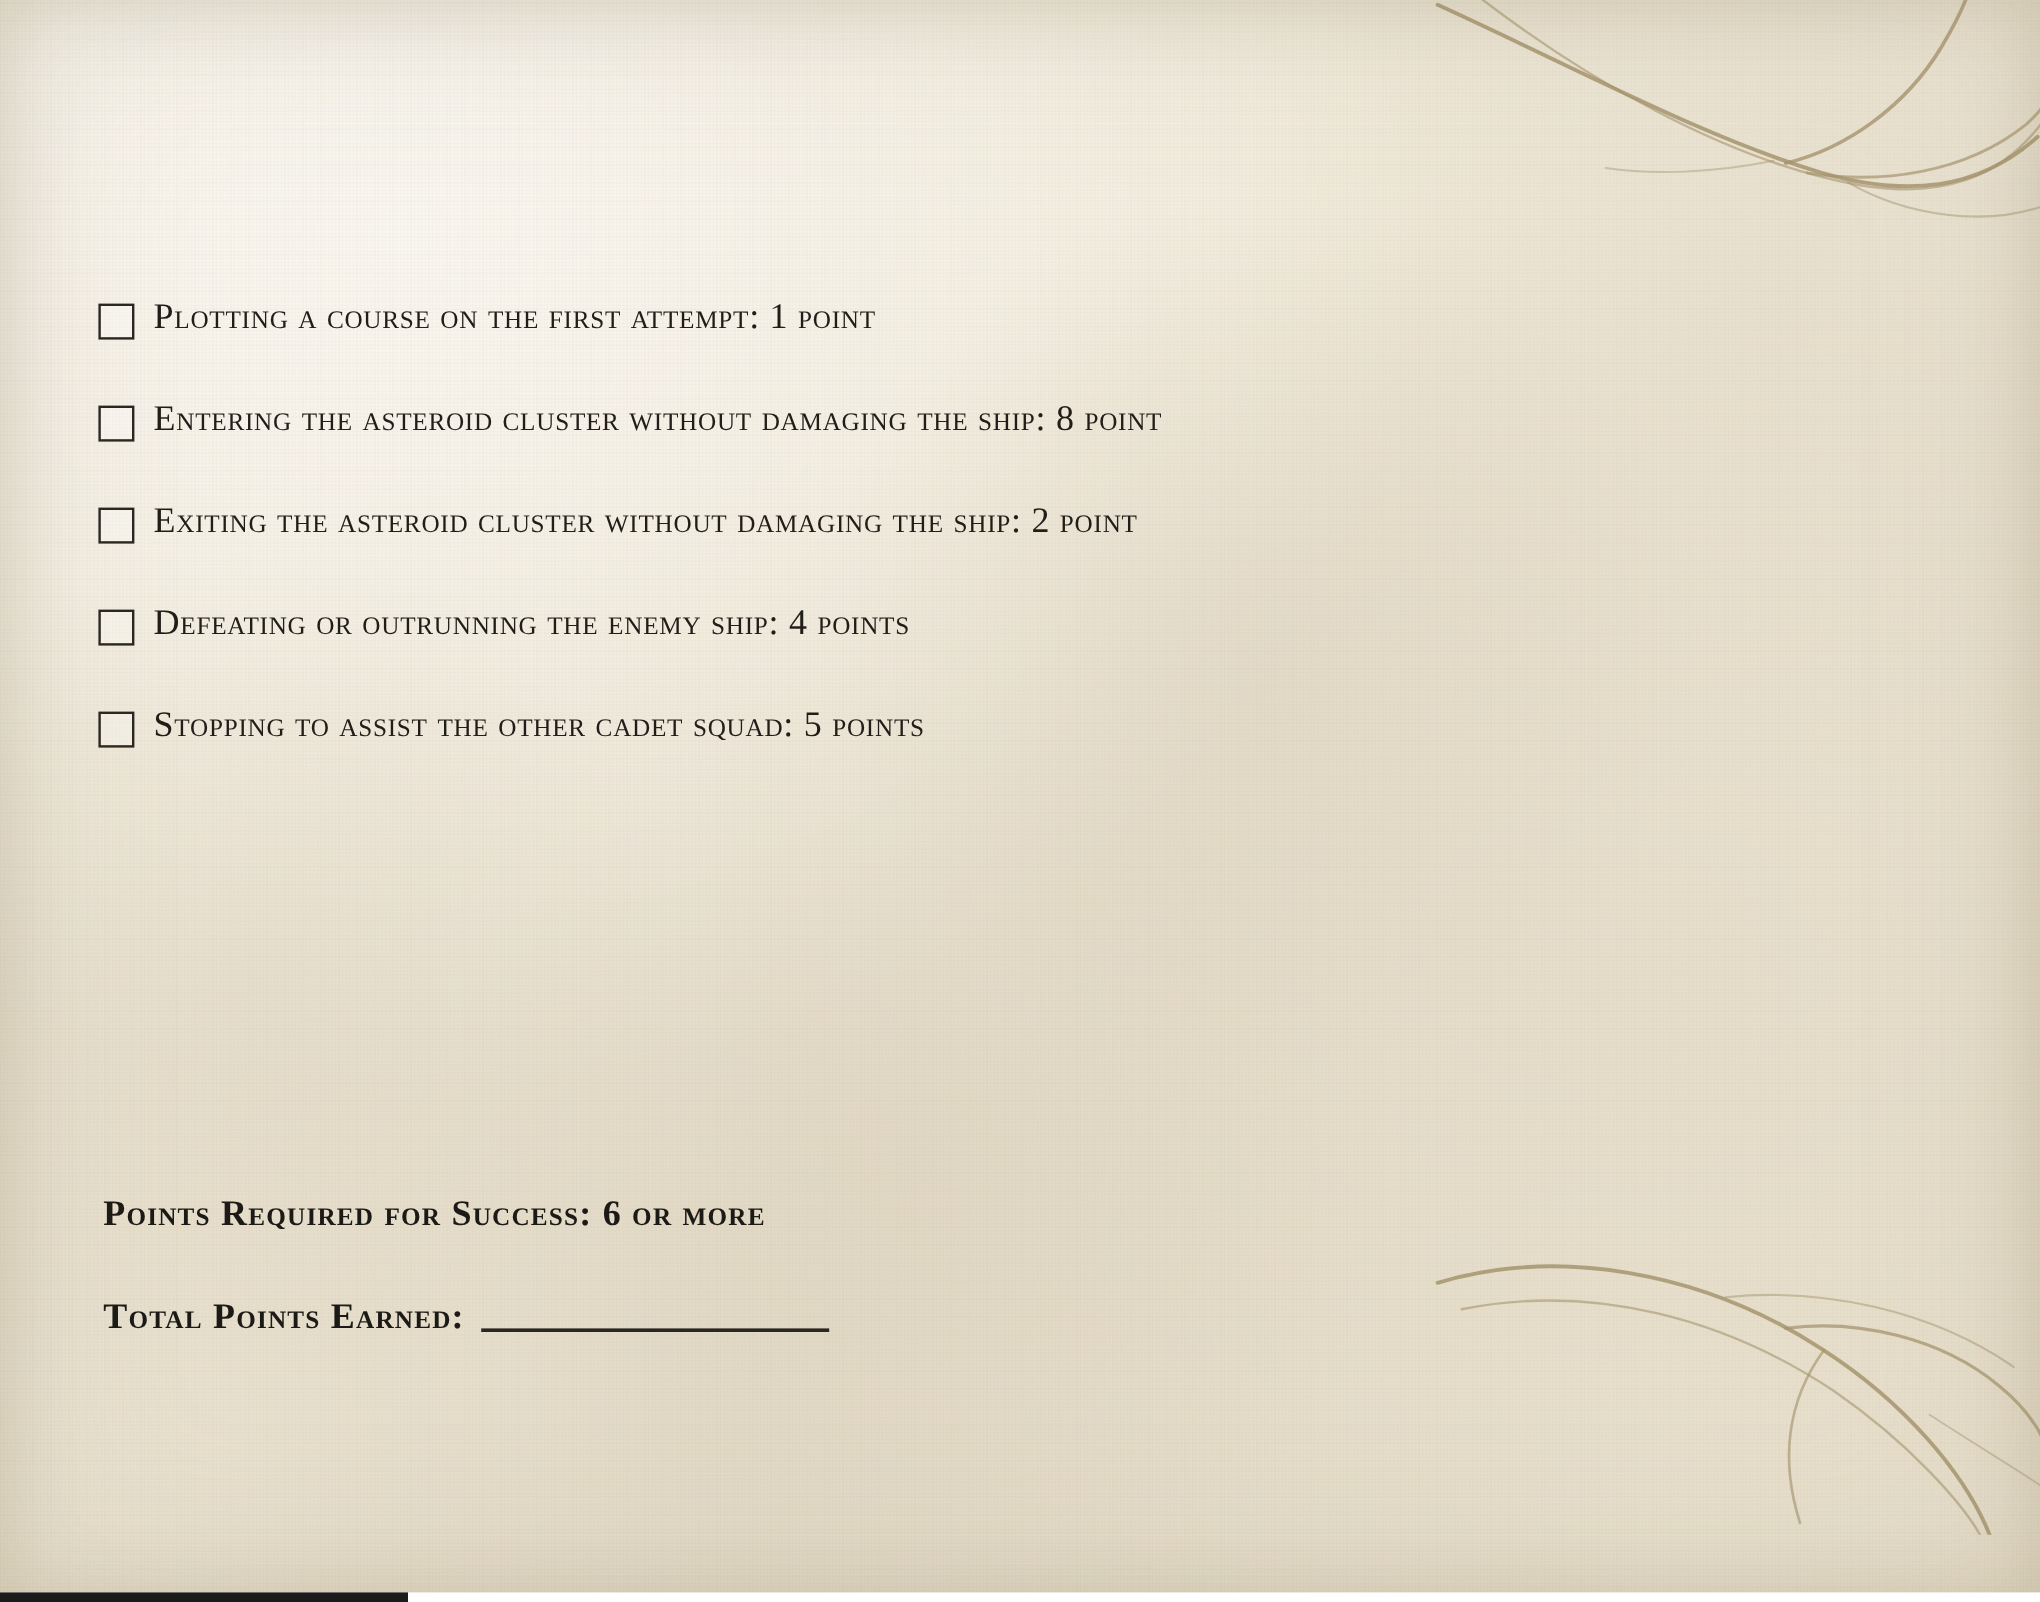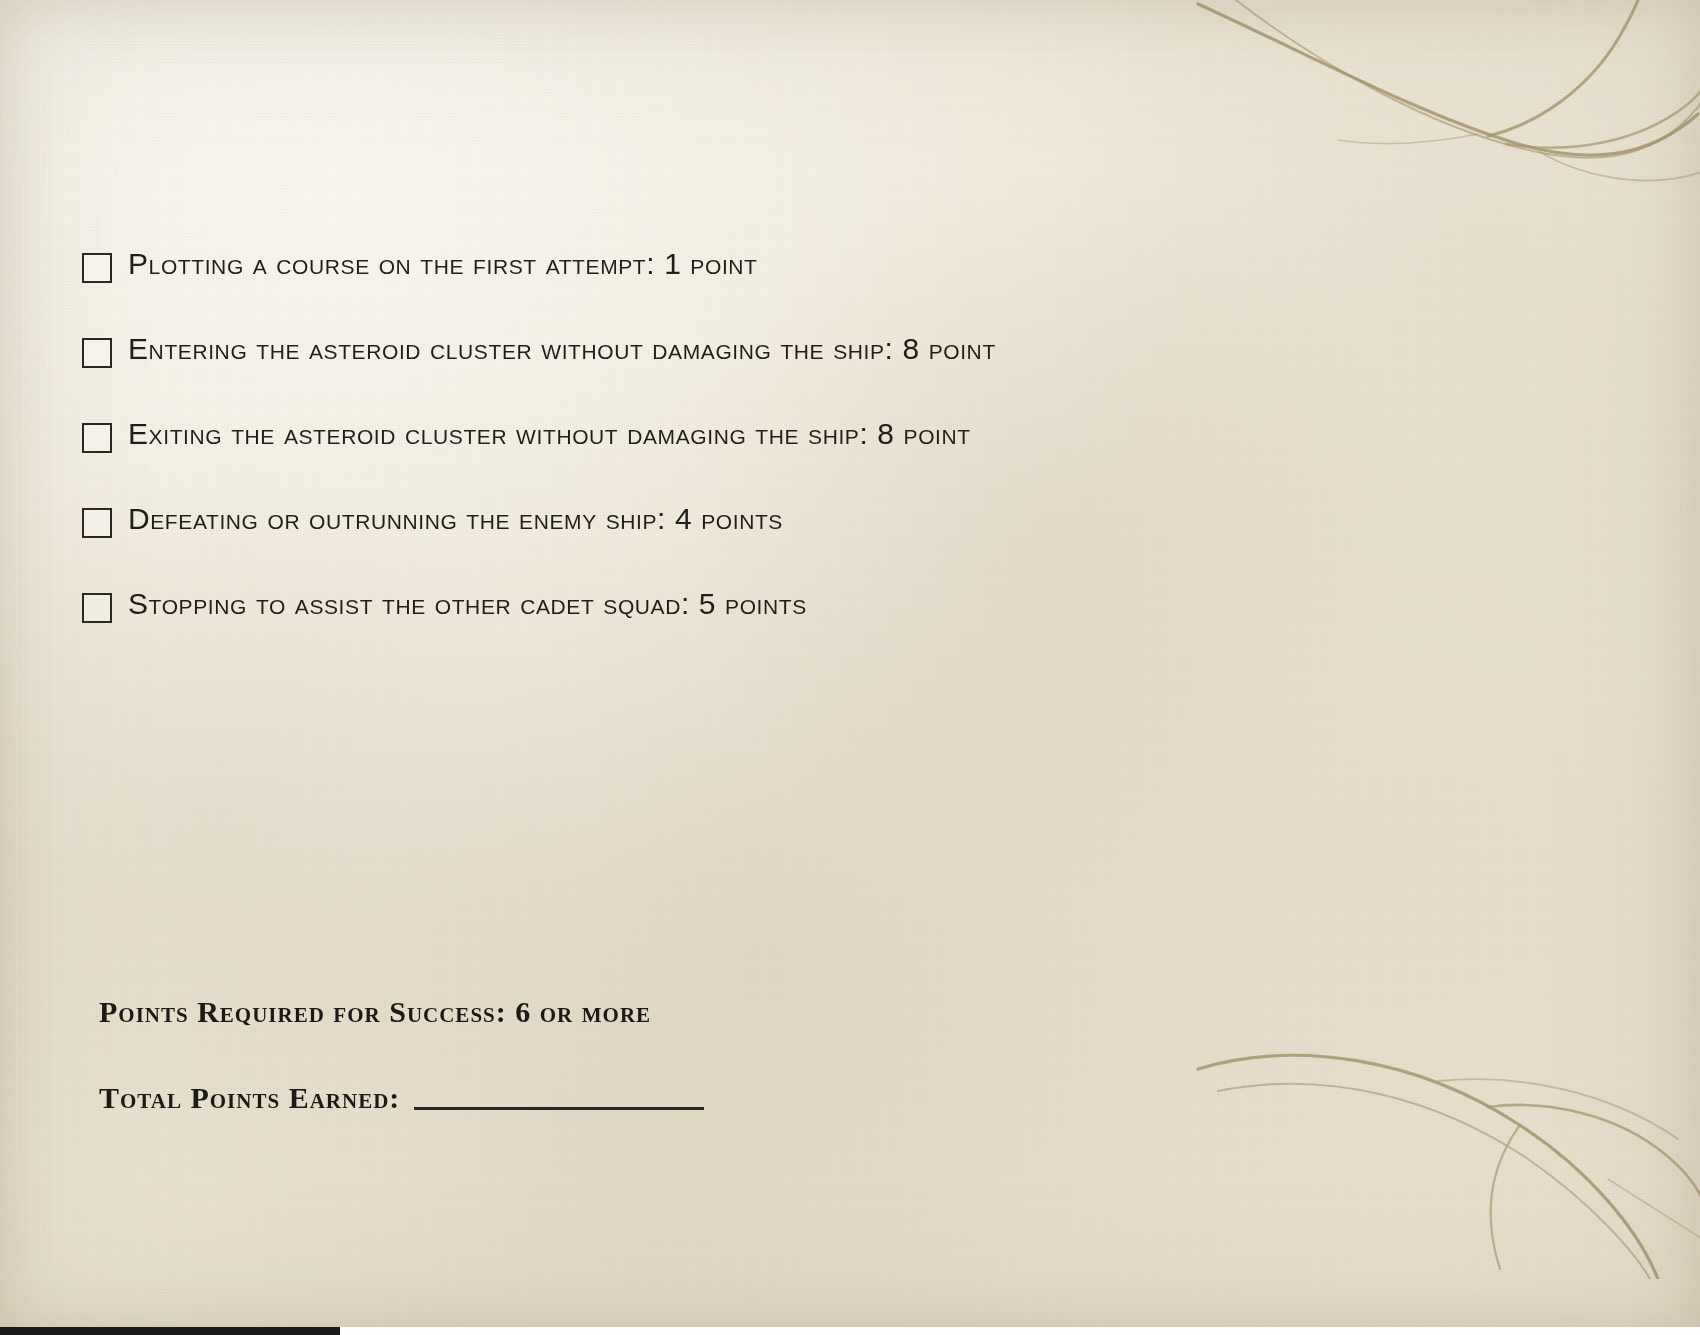--- a/index.html
+++ b/index.html
@@ -98,32 +98,32 @@
     width: 30px;
     height: 30px;
     border: 2.5px solid #2a2620;
     background: rgba(255,255,255,0.30);
     flex: 0 0 auto;
     margin-top: 5px;
     margin-right: 16px;
     box-sizing: border-box;
   }
   .check-label {
-    font-family: Liberation Sans, sans-serif;
+    font-family: Liberation Serif, serif;
     font-variant: small-caps;
     font-size: 30px;
     letter-spacing: 0.6px;
     color: #211e19;
     line-height: 1.05;
     white-space: nowrap;
   }
 
   #footer-block {
     position: absolute;
-    left: 99px;
+    left: 86px;
     top: 995px;
     width: 1200px;
   }
   .footer-line {
     font-family: "Liberation Serif", serif;
     font-variant: small-caps;
     font-weight: bold;
     font-size: 30px;
     letter-spacing: 1px;
     color: #1c1a16;
@@ -200,21 +200,21 @@
       </div>
 
 
       <div class="check-row">
         <span class="checkbox"></span>
         <span class="check-label">Entering the asteroid cluster without damaging the ship: 8 point</span>
       </div>
 
       <div class="check-row">
         <span class="checkbox"></span>
-        <span class="check-label">Exiting the asteroid cluster without damaging the ship: 8 point</span>
+        <span class="check-label">Exiting the asteroid cluster without damaging the ship: 2 point</span>
       </div>
 
       <div class="check-row">
         <span class="checkbox"></span>
         <span class="check-label">Defeating or outrunning the enemy ship: 4 points</span>
       </div>
 
       <div class="check-row">
         <span class="checkbox"></span>
         <span class="check-label">Stopping to assist the other cadet squad: 5 points</span>

